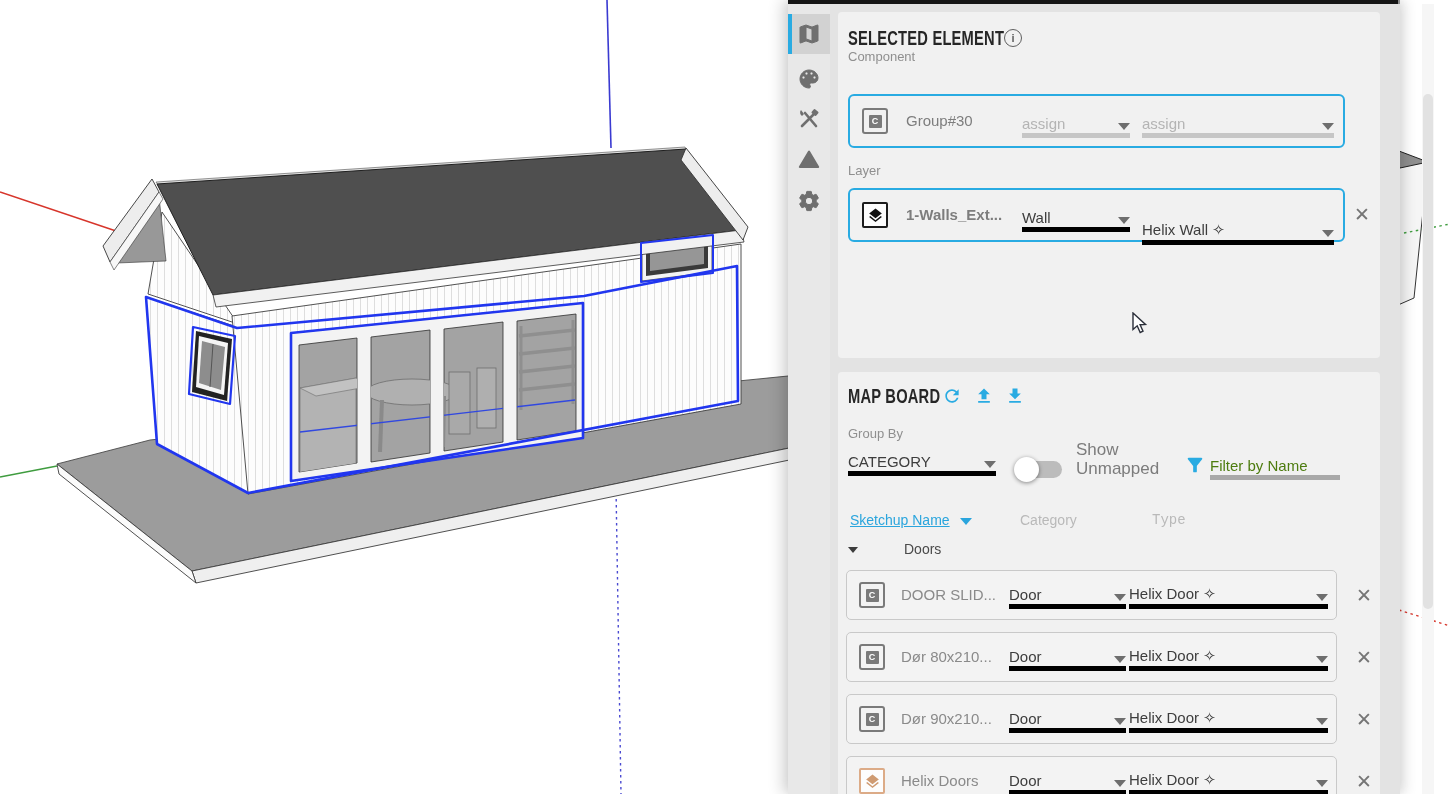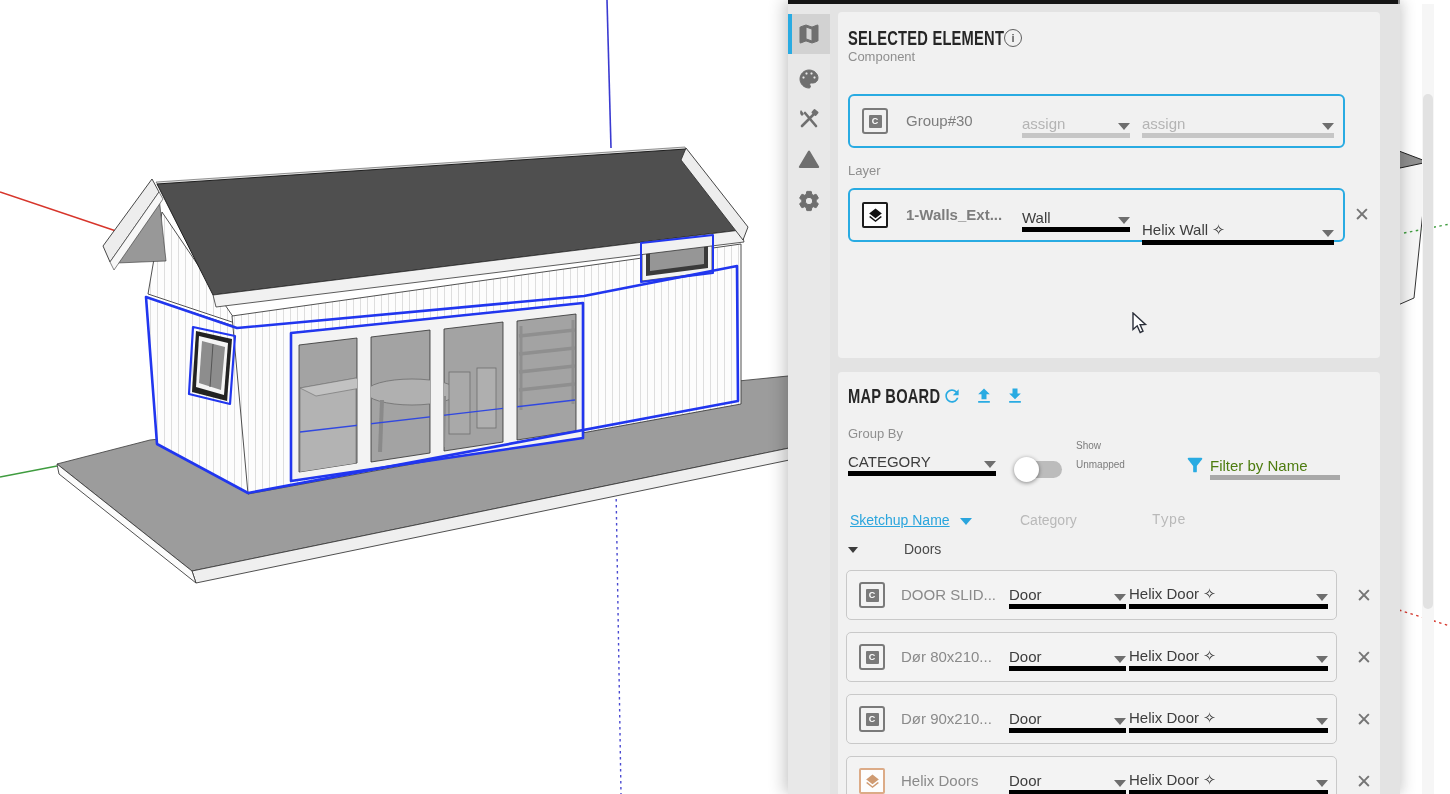--- a/index.html
+++ b/index.html
@@ -41,21 +41,21 @@
   .dd.ph{color:#b4b4b4;border-bottom-color:#c6c6c6;}
   .xbtn{position:absolute;width:24px;height:24px;font-size:19px;color:#757575;display:flex;
     align-items:center;justify-content:center;cursor:pointer;}
   .infoicon{position:absolute;width:16px;height:16px;border:1.5px solid #5f5f5f;border-radius:50%;
     color:#5f5f5f;font-size:11px;font-weight:700;display:flex;align-items:center;justify-content:center;}
   .actico{position:absolute;width:20px;height:20px;}
   .actico svg{width:20px;height:20px;fill:#29abe2;}
   .toggle{position:absolute;width:44px;height:17px;background:#bcbcbc;border-radius:9px;}
   .knob{position:absolute;left:-4px;top:-4px;width:25px;height:25px;border-radius:50%;background:#fff;
     box-shadow:0 1px 4px rgba(0,0,0,.45);}
-  .smalltxt{position:absolute;font-size:10px;color:#7c7c7c;}
+  .smalltxt{position:absolute;font-size:17px;color:#7c7c7c;}
   .colhdr{position:absolute;font-size:14px;color:#b9b9b9;}
   .linkhdr{position:absolute;font-size:14px;color:#2aa5dd;text-decoration:underline;}
   .bluetri{position:absolute;width:0;height:0;border-left:6px solid transparent;border-right:6px solid transparent;
     border-top:7px solid #2aa5dd;}
   .blktri{position:absolute;width:0;height:0;border-left:5px solid transparent;border-right:5px solid transparent;
     border-top:6px solid #3c3c3c;}
   .grplbl{position:absolute;font-size:14px;color:#4a4a4a;}
   .rowline{position:absolute;left:8px;width:534px;height:50px;}
   .mrow{position:absolute;left:0;top:0;width:491px;height:50px;border:1px solid #c9c9c9;border-radius:5px;
     box-sizing:border-box;background:#f3f3f3;}

